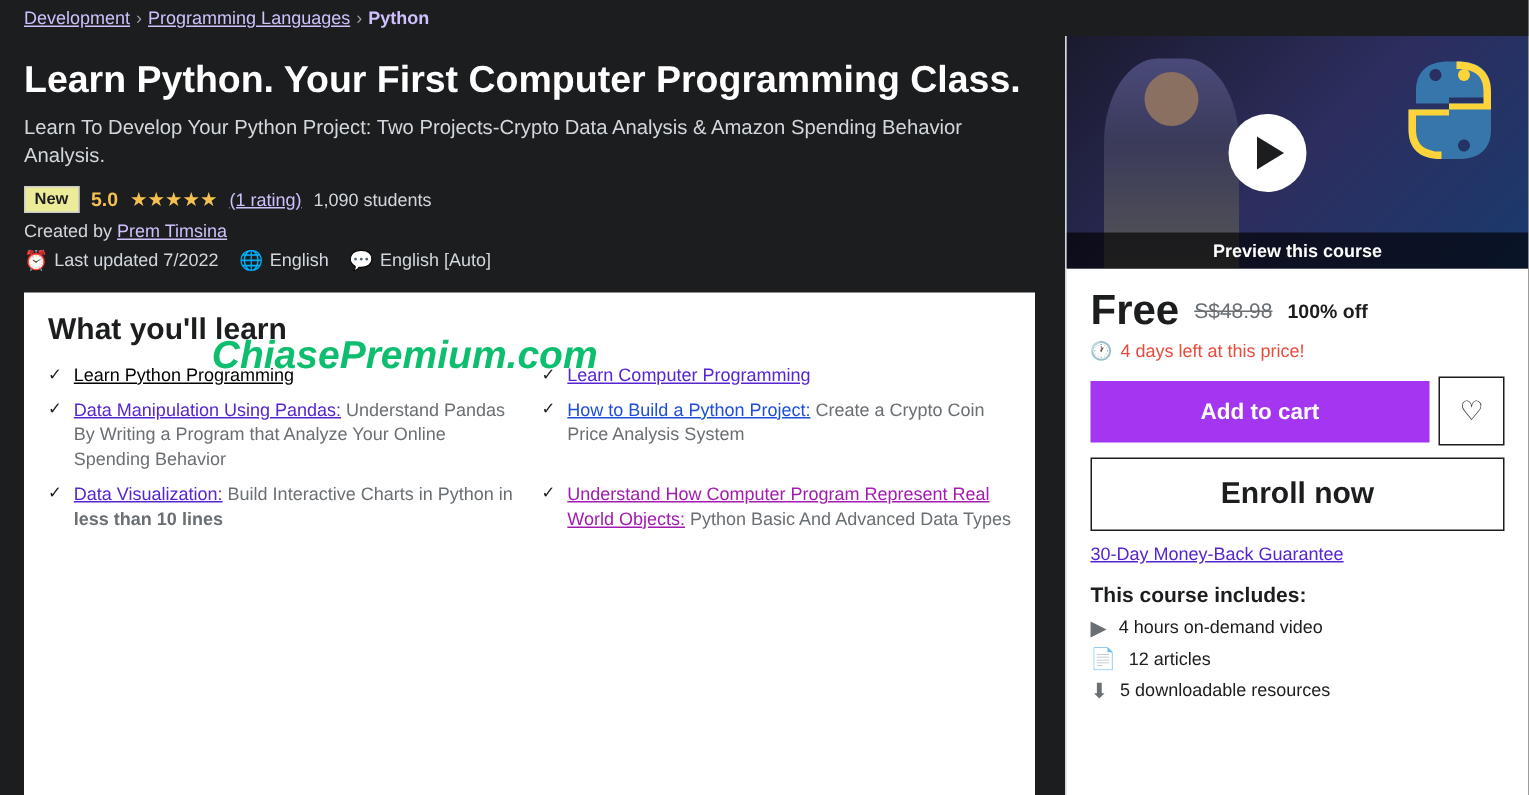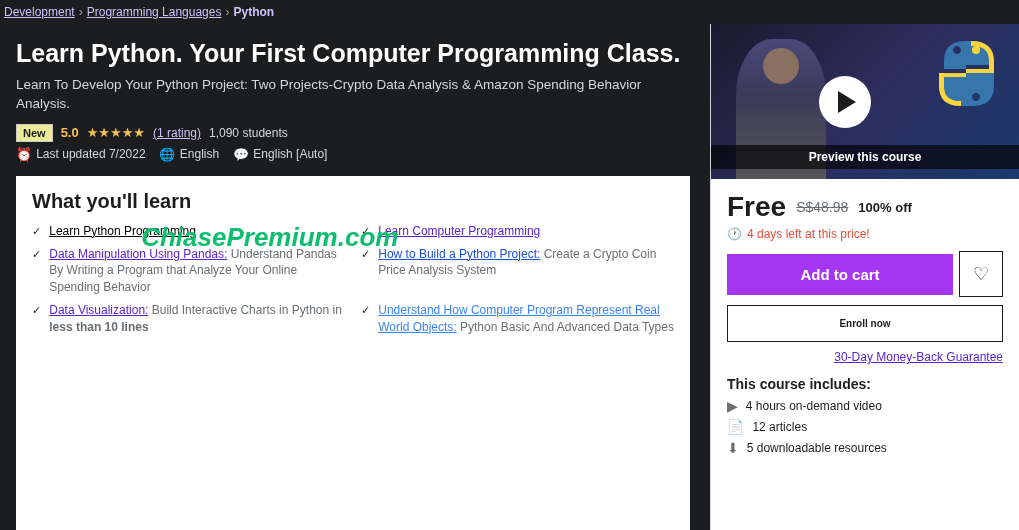--- a/index.html
+++ b/index.html
@@ -1,21 +1,21 @@
 <!DOCTYPE html>
 <html><head>
   <meta charset="utf-8">
   <style>
     * { margin: 0; padding: 0; box-sizing: border-box; }
     body { font-family: 'Segoe UI', Arial, sans-serif; background: #fff; width: 1019px; height: 530px; overflow: hidden; display: flex; flex-direction: column; }
   </style>
 </head>
 <body>
 
-<div style="background:#1c1d1f; color:#cec0fc; font-size:12px; padding:5px 4px; display:flex; align-items:center; gap:4px;">
+<div style="background:#1c1d1f; color:#cec0fc; font-size:12px; padding:5px 16px; display:flex; align-items:center; gap:4px;">
   <a href="#" style="color:#cec0fc; font-size:12px;">Development</a>
   <span style="color:#9e9ea6;">›</span>
   <a href="#" style="color:#cec0fc; font-size:12px;">Programming Languages</a>
   <span style="color:#9e9ea6;">›</span>
   <span style="color:#cec0fc; font-weight:700; font-size:12px;">Python</span>
 </div>
 
 <div style="display:flex; flex:1; overflow:hidden;">
 
   <div style="background:#1c1d1f; color:#fff; flex:0 0 710px; padding:14px 20px 0 16px; display:flex; flex-direction:column; gap:0; overflow:hidden; position:relative;">
@@ -26,20 +26,24 @@
     <div style="position:absolute; left:38%; top:42%; transform:translateX(-50%) translateY(-50%); color:#0ebe6f; font-size:26px; font-weight:700; pointer-events:none; z-index:10; font-style:italic;">ChiasePremium.com</div>
 
     <div style="display:flex; align-items:center; gap:8px; flex-wrap:wrap; margin-bottom:5px;">
       <span style="background:#eceb98; color:#1c1d1f; font-size:11px; font-weight:700; padding:2px 6px; border:1px solid #ccc;text-align:right;">New</span>
       <span style="color:#f4c150; font-weight:700; font-size:13px;">5.0</span>
       <span style="color:#f4c150; font-size:13px;">★★★★★</span>
       <a href="#" style="color:#cec0fc; font-size:12px; text-decoration:underline;">(1 rating)</a>
       <span style="color:#d1d7dc; font-size:12px;">1,090 students</span>
     </div>
 
+    <div style="font-size:12px; color:#d1d7dc; margin-bottom:5px;">
+      <span>Created by</span>
+      <a href="#" style="color:#cec0fc; text-decoration:underline;">Prem Timsina</a>
+    </div>
 
     <div style="display:flex; align-items:center; gap:14px; font-size:12px; color:#d1d7dc;">
       <div style="display:flex; align-items:center; gap:4px;">
         <span style="font-size:13px;">⏰</span>
         <span>Last updated 7/2022</span>
       </div>
       <div style="display:flex; align-items:center; gap:4px;">
         <span style="font-size:13px;">🌐</span>
         <span>English</span>
       </div>
@@ -70,21 +74,21 @@
           <span style="color:#1c1d1f; font-size:11px; margin-top:1px; flex-shrink:0;">✓</span>
           <span><a href="#" style="color:#1d4ed8;">How to Build a Python Project:</a> Create a Crypto Coin Price Analysis System</span>
         </div>
 
         <div style="display:flex; align-items:flex-start; gap:8px; font-size:12px; color:#6a6f73; line-height:1.4;">
           <span style="color:#1c1d1f; font-size:11px; margin-top:1px; flex-shrink:0;">✓</span>
           <span><a href="#" style="color:#5624d0;">Data Visualization:</a> Build Interactive Charts in Python in <strong>less than 10 lines</strong></span>
         </div>
         <div style="display:flex; align-items:flex-start; gap:8px; font-size:12px; color:#6a6f73; line-height:1.4;">
           <span style="color:#1c1d1f; font-size:11px; margin-top:1px; flex-shrink:0;">✓</span>
-          <span><a href="#" style="color:#3b82f6;text-decoration:underline;">Understand How Computer Program Represent Real World Objects:</a> Python Basic And Advanced Data Types</span>
+          <span><a href="#" style="color:#a21caf;text-decoration:underline;">Understand How Computer Program Represent Real World Objects:</a> Python Basic And Advanced Data Types</span>
         </div>
       </div>
     </div>
 
   </div>
 
   <div style="flex:0 0 309px; background:#fff; border-left:1px solid #d1d7dc; display:flex; flex-direction:column; overflow:hidden;">
 
     <div style="position:relative; background:#000; height:155px; display:flex; align-items:center; justify-content:center; overflow:hidden; flex-shrink:0; cursor:pointer;">
 
@@ -102,45 +106,45 @@
           <circle cx="47" cy="14" r="4" fill="#ffd43b"></circle>
           <path d="M32 70 C17 70 10 63 10 50 L10 37 L37 37 L37 41 L15 41 L15 50 C15 60 20 65 32 65 Z" fill="#ffd43b"></path>
           <circle cx="28" cy="61" r="4" fill="#3776ab"></circle>
         </svg>
       </div>
 
       <div style="width:52px; height:52px; background:#fff; border-radius:50%; display:flex; align-items:center; justify-content:center; cursor:pointer; z-index:5; position:relative; flex-shrink:0; margin-right:40px;">
         <div style="border-left:18px solid #1c1d1f; border-top:11px solid transparent; border-bottom:11px solid transparent; margin-left:4px;"></div>
       </div>
 
-      <div style="position:absolute; bottom:10px; left:0; right:0; background:rgba(0,0,0,0.65); color:#fff; text-align:center; font-size:12px; font-weight:600; padding:5px;">Preview this course</div>
+      <div style="position:absolute; bottom:0; left:0; right:0; background:rgba(0,0,0,0.65); color:#fff; text-align:center; font-size:12px; font-weight:600; padding:5px;">Preview this course</div>
     </div>
 
     <div style="padding:12px 16px 0;">
       <div style="display:flex; align-items:center; gap:10px; margin-bottom:4px;">
         <span style="font-size:28px; font-weight:700; color:#1c1d1f;">Free</span>
         <span style="font-size:14px; color:#6a6f73; text-decoration:line-through;">S$48.98</span>
         <span style="font-size:13px; color:#1c1d1f; font-weight:600;">100% off</span>
       </div>
       <div style="display:flex; align-items:center; gap:5px; font-size:12px; color:#e74c3c; margin-bottom:10px;">
         <span>🕐</span>
         <span>4 days left at this price!</span>
       </div>
 
       
       <div style="display:flex; align-items:center; gap:6px; margin-bottom:8px;">
         <button style="background:#a435f0; color:#fff; border:none; font-size:15px; font-weight:700; padding:12px 0; flex:1; cursor:pointer;">Add to cart</button>
         <button style="background:#fff; color:#1c1d1f; border:1.5px solid #1c1d1f; width:44px; height:46px; font-size:18px; cursor:pointer; display:flex; align-items:center; justify-content:center;">♡</button>
       </div>
 
       
-      <button style="background:#fff; color:#1c1d1f; border:1.5px solid #1c1d1f; font-size:10px; font-weight:700; padding:12px 0; width:100%; cursor:pointer; margin-bottom:8px;">Enroll now</button>
+      <button style="background:#fff; color:#1c1d1f; border:1.5px solid #1c1d1f; font-size:20px; font-weight:700; padding:12px 0; width:100%; cursor:pointer; margin-bottom:8px;">Enroll now</button>
 
       
-      <div style="text-align:right; font-size:12px; color:#5624d0; text-decoration:underline; margin-bottom:12px; cursor:pointer;">30-Day Money-Back Guarantee</div>
+      <div style="text-align:left; font-size:12px; color:#5624d0; text-decoration:underline; margin-bottom:12px; cursor:pointer;">30-Day Money-Back Guarantee</div>
     </div>
 
     <div style="padding:0 16px;">
       <div style="font-size:14px; font-weight:700; color:#1c1d1f; margin-bottom:6px;">This course includes:</div>
       <ul style="list-style:none; display:flex; flex-direction:column; gap:5px;">
         <li style="display:flex; align-items:center; gap:8px; font-size:12px; color:#1c1d1f;">
           <span style="font-size:14px; color:#6a6f73;">▶</span>
           <span>4 hours on-demand video</span>
         </li>
         <li style="display:flex; align-items:center; gap:8px; font-size:12px; color:#1c1d1f;">

